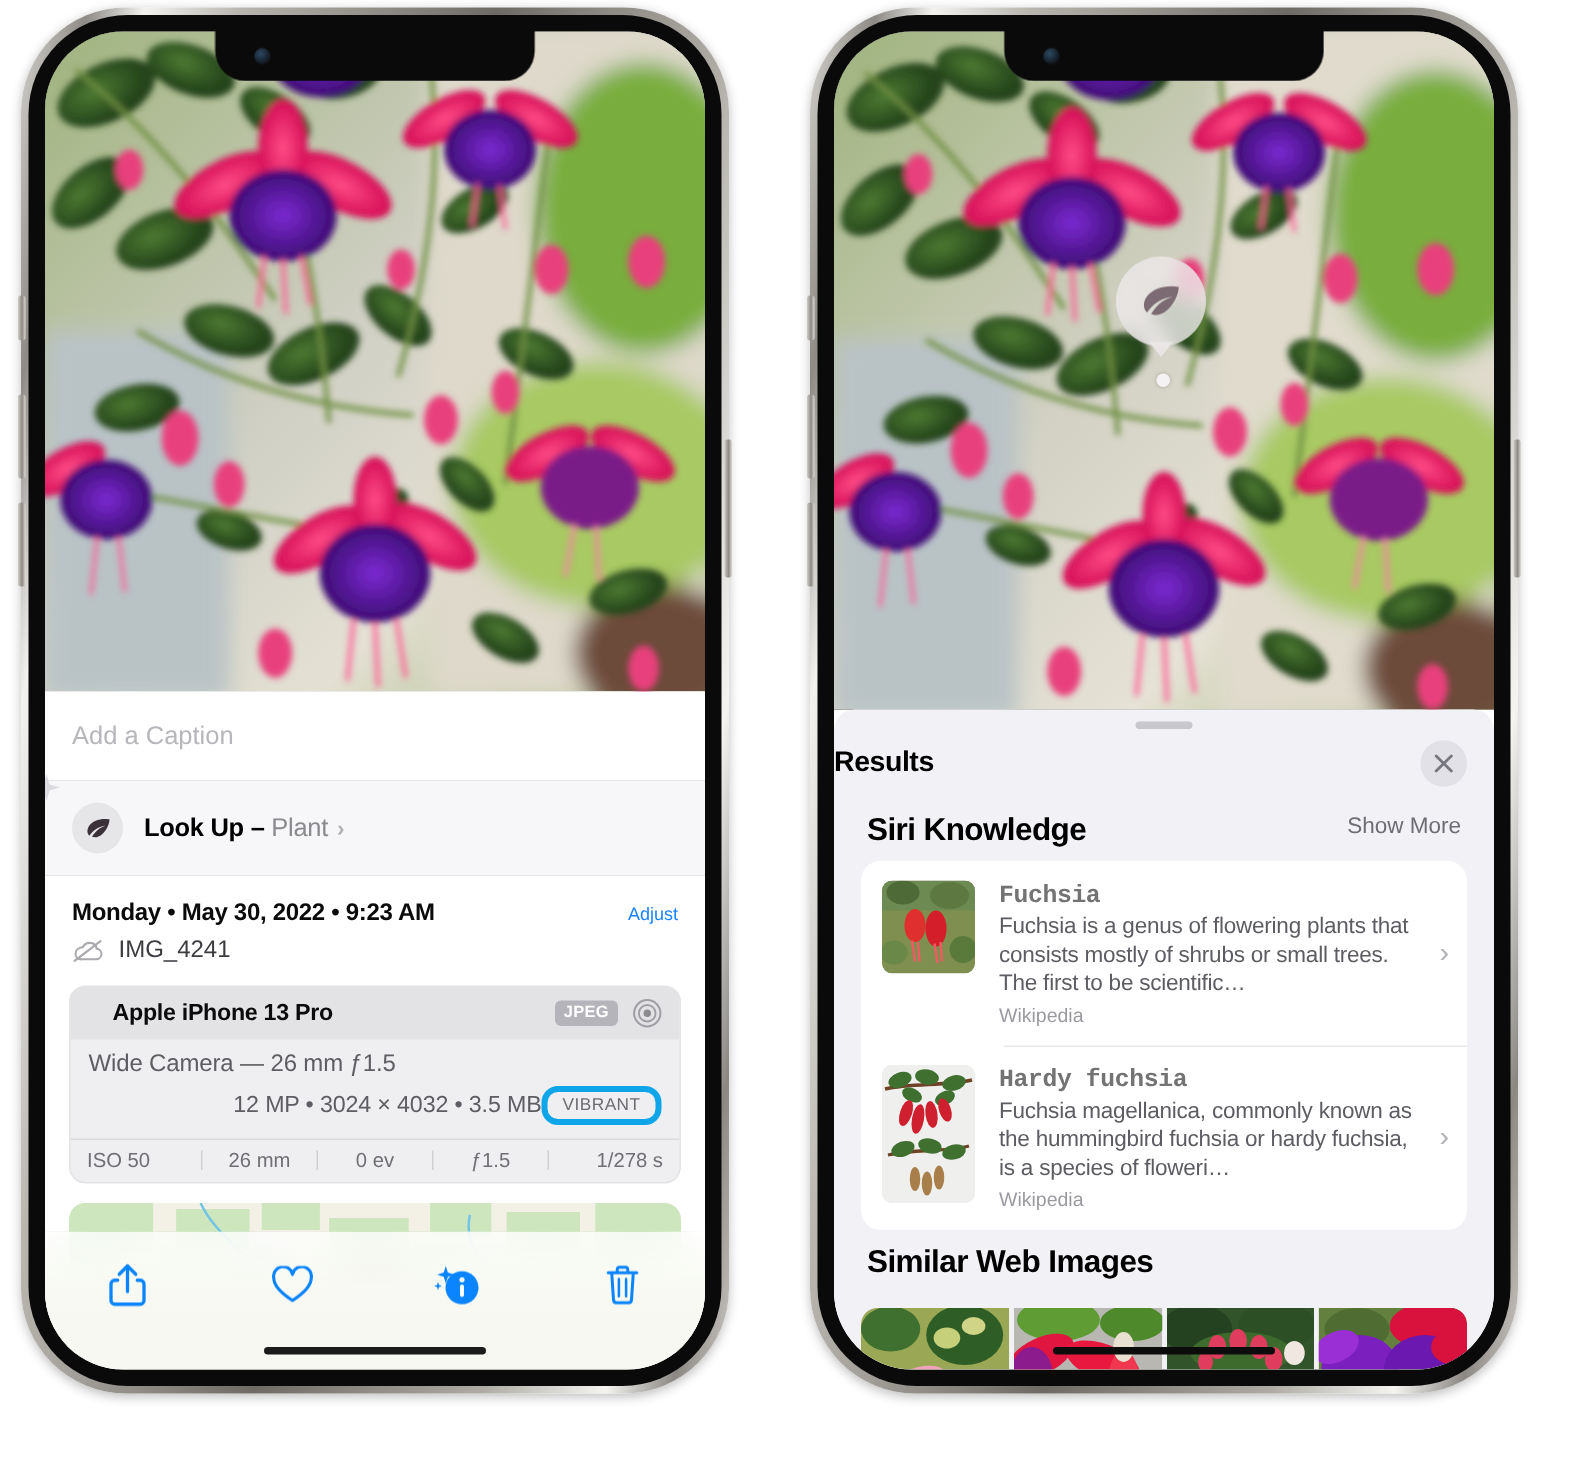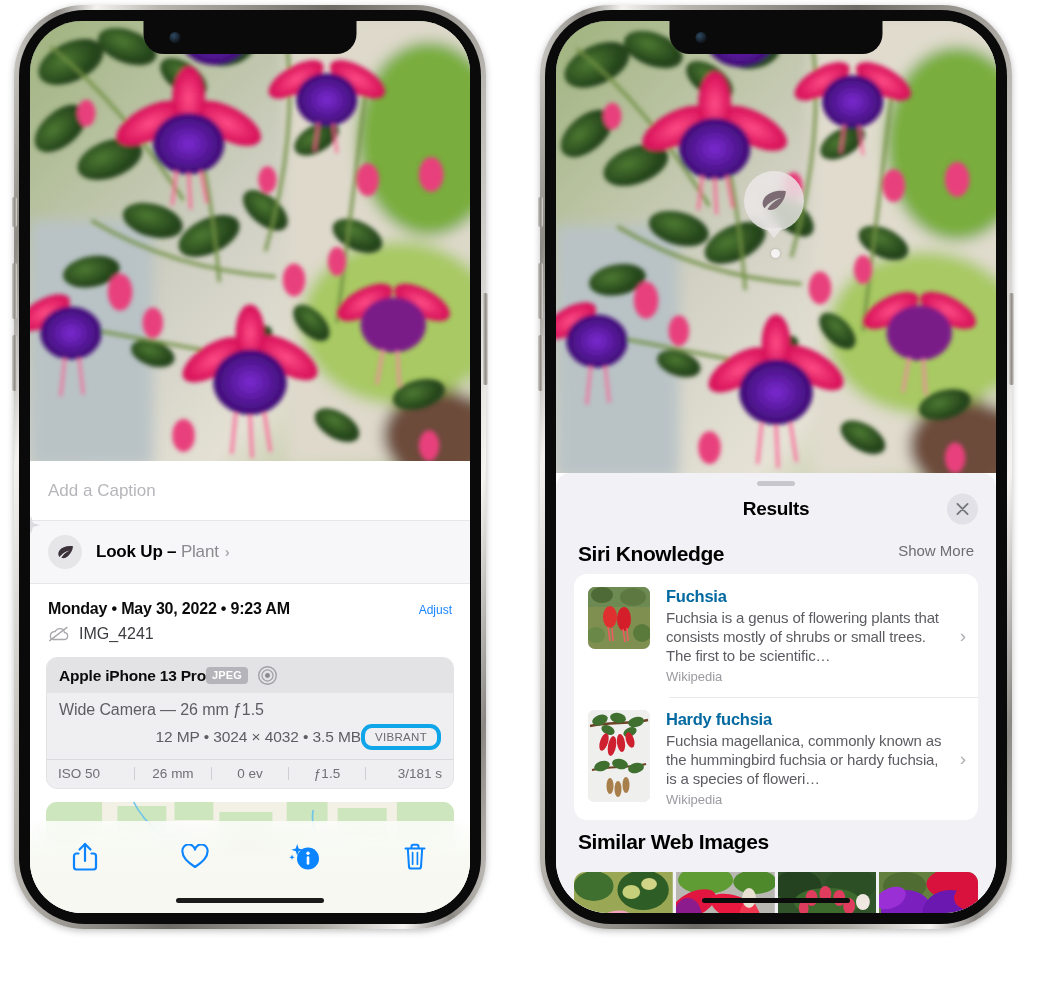--- a/index.html
+++ b/index.html
@@ -84,22 +84,22 @@
   .adjust { font-size:12px; color:#1a84ff; }
   .meta-line2 { display:flex; align-items:center; gap:9px; margin-top:7px; }
   .meta-file { font-size:16px; color:#3b3b40; }
 
   
   .cam-card {
     margin: 12px 16px 0 16px; border-radius: 11px; overflow:hidden;
     background:#efeff1; border:1px solid #e3e3e6;
   }
   .cc-head {
-    display:flex; align-items:center; 
-    padding: 7px 11px 7px 12px; background:#e3e3e6;
+    display:flex; align-items:center; justify-content:space-between;
+    padding: 7px 11px 7px 28px; background:#e3e3e6;
   }
   .cc-title { font-size:15.5px; font-weight:700; color:#0b0b0c; letter-spacing:-.2px; }
   .cc-right { display:flex; align-items:center; gap:9px; }
   .badge-jpeg {
     background:#b4b4ba; color:#fff; font-size:11px; font-weight:700;
     padding: 2px 6px 2.5px 6px; border-radius:4px; letter-spacing:.2px;
   }
   .cc-body { padding: 8px 12px 9px 12px; }
   .cc-lens { font-size:16px; color:#5d5d63; letter-spacing:-.1px; }
   .cc-specs { display:flex; align-items:center; justify-content:flex-end; margin-top:5px; }
@@ -162,21 +162,21 @@
   .sheet {
     position:absolute; left:0; right:0; top:452px; bottom:0;
     background:#f2f1f6; border-top-left-radius:14px; border-top-right-radius:14px;
     overflow:hidden;
   }
   .grabber {
     width:38px; height:5px; border-radius:3px; background:#c7c7cd;
     margin: 8px auto 0 auto;
   }
   .sheet-head {
-    position:relative; height:46px; display:flex; align-items:center; justify-content:center;
+    position:relative; height:46px; display:flex; align-items:center; 
   }
   .sheet-title { font-size:19px; font-weight:700; color:#000; letter-spacing:-.3px; }
   .close-btn {
     position:absolute; right:18px; top:50%; transform:translateY(-50%);
     width:31px; height:31px; border-radius:50%; background:#e2e1e7;
     display:flex; align-items:center; justify-content:center;
   }
   .sec-head {
     display:flex; align-items:flex-start; justify-content:space-between;
     padding: 10px 22px 8px 22px;
@@ -185,21 +185,21 @@
   .sec-action { font-size:15px; color:#6d6d73; }
 
   .kcard { margin: 0 18px; background:#fff; border-radius:13px; overflow:hidden; }
   .krow { display:flex; align-items:flex-start; padding: 13px 12px 13px 14px; position:relative; }
   .krow + .krow::before {
     content:""; position:absolute; left:95px; right:0; top:0; height:1px; background:#e9e9ed;
   }
   .kthumb { width:62px; height:62px; border-radius:7px; overflow:hidden; flex:none; margin-right:16px; background:#ddd; }
   .kthumb.tall { height:92px; }
   .ktxt { flex:1; min-width:0; padding-right:8px; }
-  .kname { font-size:16.5px; font-weight:700; color:#0369a1; letter-spacing:-.25px; margin-bottom:2px; }
+  .kname { font-size:16.5px; font-weight:700; color:#737373; letter-spacing:-.25px; margin-bottom:2px;font-family:Liberation Mono, monospace; }
   .kdesc { font-size:15px; line-height:19px; color:#5c5c62; letter-spacing:-.15px; }
   .ksrc { font-size:13px; color:#9a9aa0; margin-top:4px; }
   .kchev { align-self:center; color:#aeaeb4; font-size:19px; padding-left:2px; }
 
   .thumbs { display:flex; gap:3px; margin: 10px 18px 0 18px; border-radius:11px; overflow:hidden; }
   .thumbs .t { flex:1; height:86px; overflow:hidden; }
   .thumbs .t svg { display:block; width:100%; height:100%; }
 
   svg { display:block; }
 </style>
@@ -416,21 +416,21 @@
           </div>
           <div class="cc-exif">
             <span class="cell">ISO 50</span>
             <span class="sep"></span>
             <span class="cell">26 mm</span>
             <span class="sep"></span>
             <span class="cell">0 ev</span>
             <span class="sep"></span>
             <span class="cell">ƒ1.5</span>
             <span class="sep"></span>
-            <span class="cell">3/181 s</span>
+            <span class="cell">1/278 s</span>
           </div>
         </div>
 
         <div class="map-strip">
           <svg viewBox="0 0 400 86" preserveAspectRatio="none">
             <rect width="400" height="86" fill="#f3f0e6"></rect>
             <g fill="#cde6bd">
               <path d="M0 0h55v34H30v20H0z"></path>
                 <path d="M70 4h48v26H70z"></path>
               <path d="M126 0h38v18h-38z"></path>

